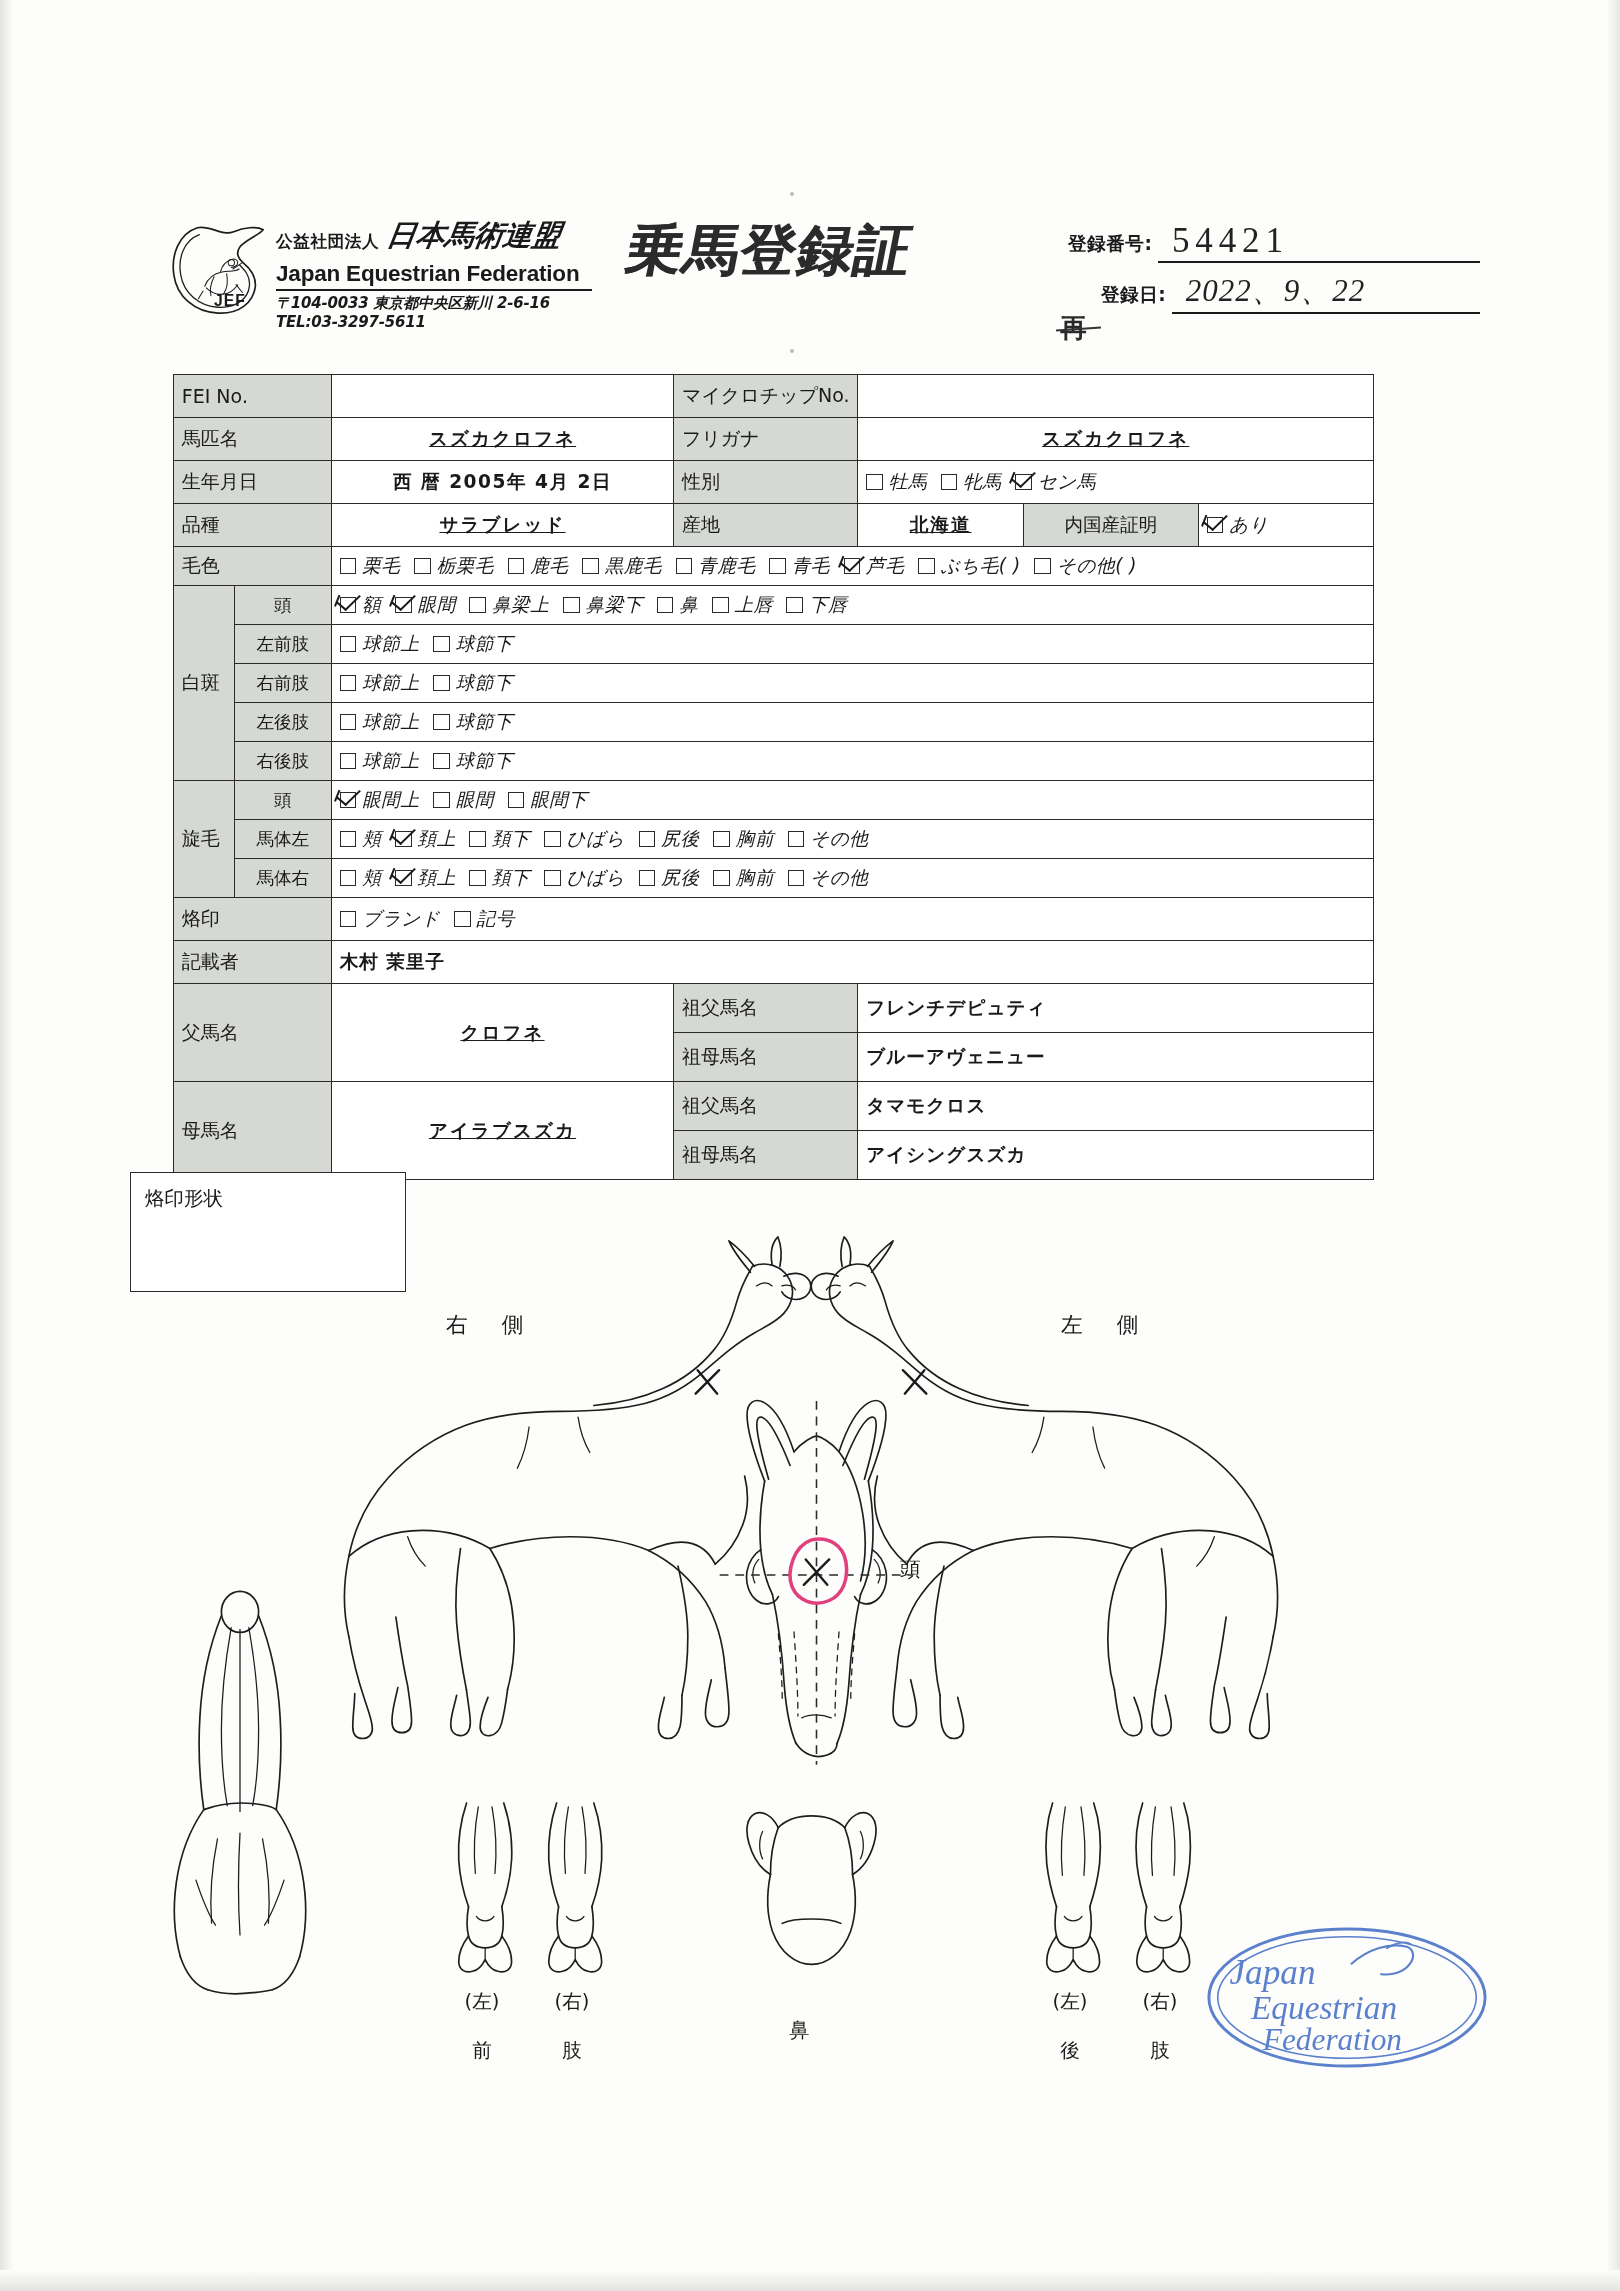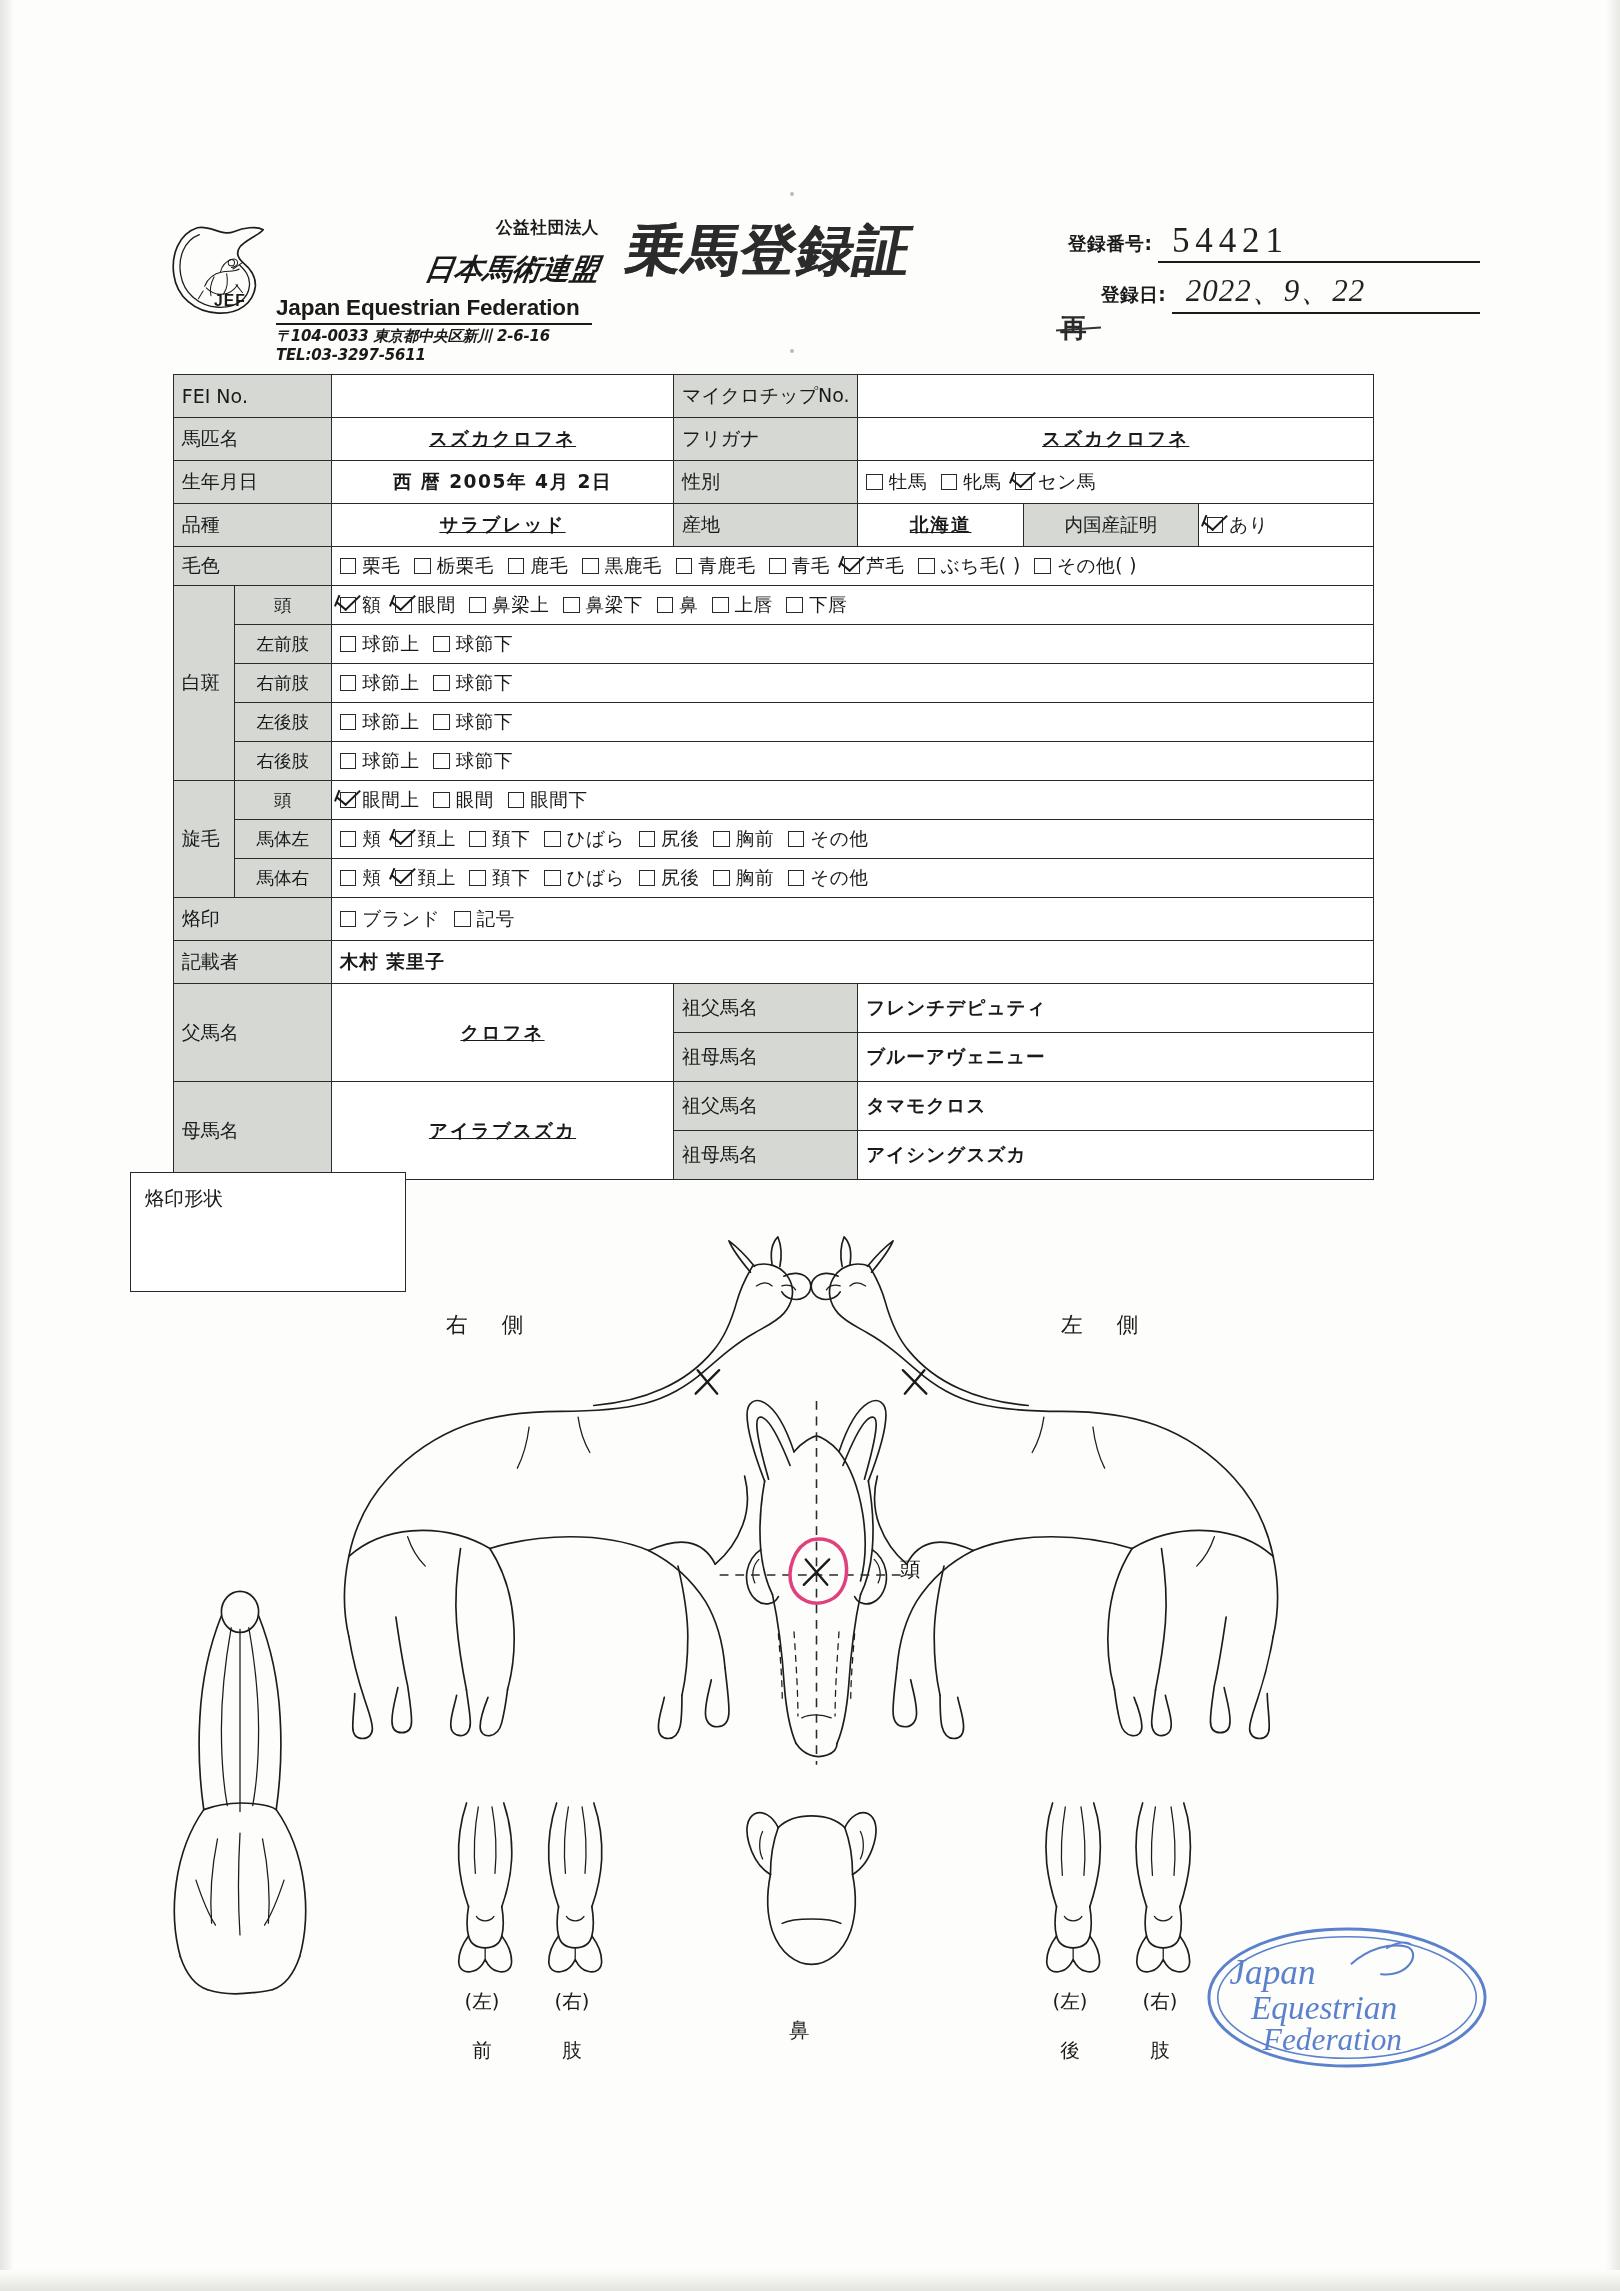--- a/index.html
+++ b/index.html
@@ -30,21 +30,21 @@
     background: linear-gradient(0deg,#e2e2de 0%, #fdfdfb 100%); }
 
   
   .header { position: absolute; left: 0; top: 0; width: 100%; height: 353px; }
 
   .jef-logo {
     position: absolute; left: 165px; top: 214px;
     width: 108px; height: 106px;
   }
   .org-block { position: absolute; left: 276px; top: 216px; width: 323px; }
-  .org-line1 { display: flex; align-items: flex-end; gap: 7.8px; flex-direction: column; }
+  .org-line1 { display: flex; align-items: flex-end; gap: 7.8px; }
   .org-kouekil {
     font-size: 16.7px; font-weight: bold; letter-spacing: 0.5px;
     font-family: "DejaVu Sans", sans-serif; padding-bottom: 2.9px;
   }
   .org-jp {
     font-size: 29px; font-weight: bold; letter-spacing: 0px;
     font-style: italic; font-family: "DejaVu Sans", sans-serif;
     transform: skewX(-8deg);
   }
   .org-en {
@@ -114,21 +114,21 @@
   .row-h { height: 43px; }
   .row-h2 { height: 39px; }
   .val-big {
     font-size: 24.5px; font-weight: bold; text-align: center;
     letter-spacing: 2px; font-family: "DejaVu Sans", sans-serif; text-decoration: underline;
   }
   .val-mid { font-size: 21.6px; font-weight: bold; letter-spacing: 1px; border-radius: 10px; }
   .val-dob { font-size: 21.6px; font-weight: bold; text-align: center; letter-spacing: 1.5px; }
 
   
-  .cb-line { display: flex; align-items: center; flex-wrap: nowrap; gap: 0px; }
+  .cb-line { display: flex; align-items: center; flex-wrap: nowrap; gap: 0px; font-style: italic; }
   .cb {
     display: inline-flex; align-items: center; white-space: nowrap;
     margin-right: 13.7px; font-size: 18.6px;
   }
   .cb .box {
     position: relative; display: inline-block;
     width: 14.7px; height: 14.7px; border: 1.6px solid #2a2a2a;
     margin-right: 5.9px; flex: none; background: #fff;
   }
   .cb .box.checked::after {

